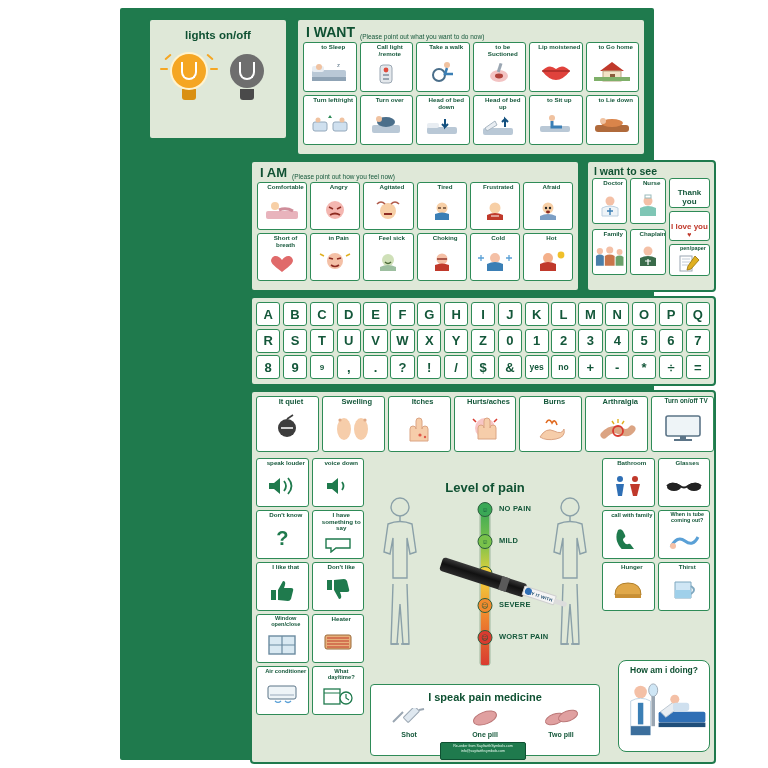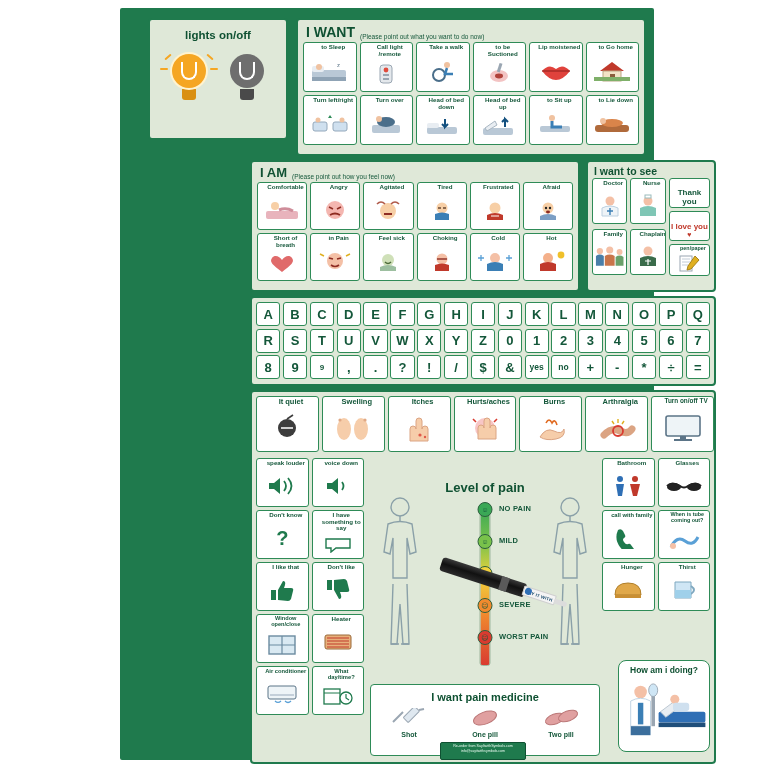--- a/index.html
+++ b/index.html
@@ -936,21 +936,21 @@
 
     <div id="pen">
       <div class="barrel"></div>
       <div class="band"></div>
       <div class="body2">SAY IT WITH</div>
       <div class="dot"></div>
       <div class="tip"></div>
     </div>
 
     <div id="painmed">
-      <div class="h">I want pain medicine</div>
+      <div class="h">I speak pain medicine</div>
       <div class="row">
         <div class="it">
           <div class="a">
             <svg width="40" height="20" viewBox="0 0 40 20">
                 <path d="M4 14 l10 -10" stroke="#9aa6b2" stroke-width="2"></path>
                 <rect x="14" y="3" width="16" height="7" rx="1" fill="#dfe8f0" stroke="#9aa6b2" transform="rotate(-45 22 6)"></rect>
                 <path d="M30 2 l5 -1" stroke="#9aa6b2" stroke-width="2"></path>
               </svg>
           </div>
           <div class="n">Shot</div>

